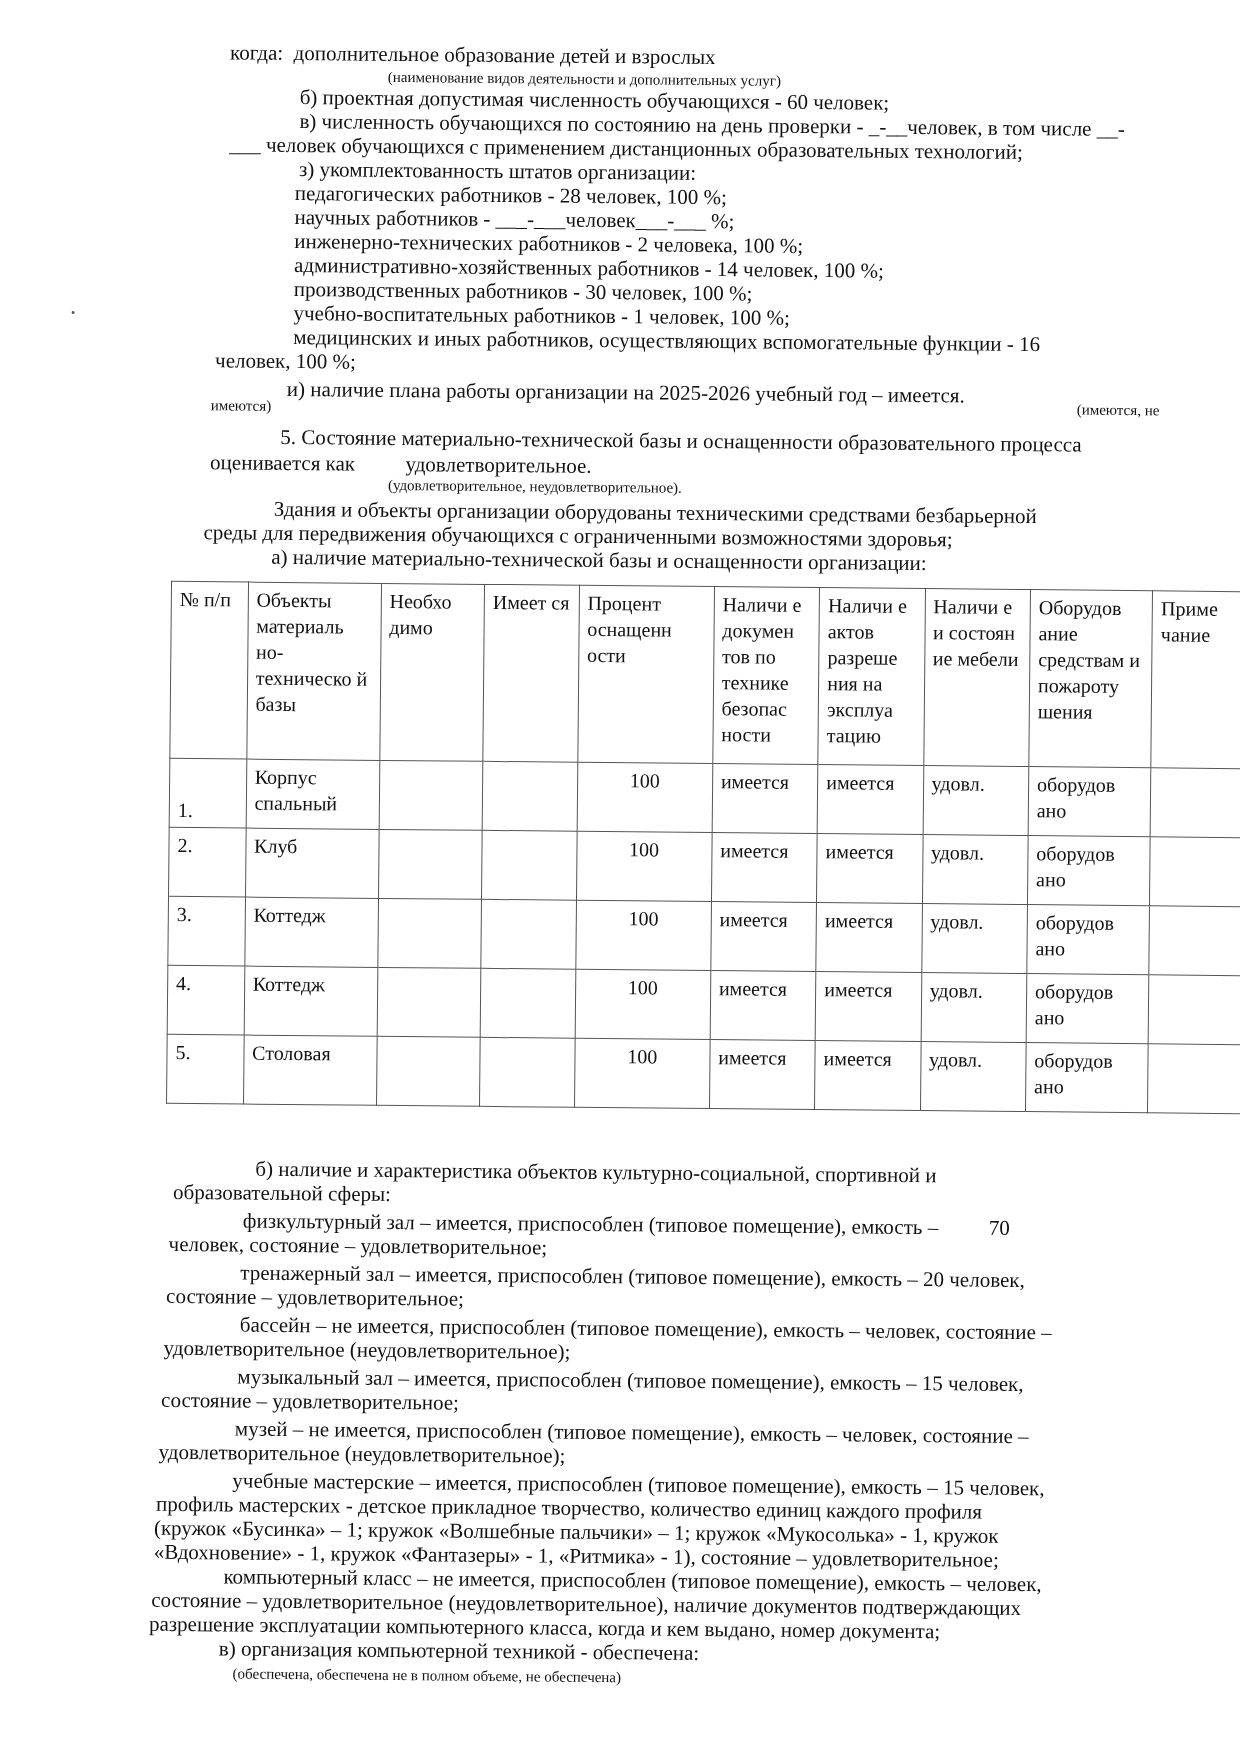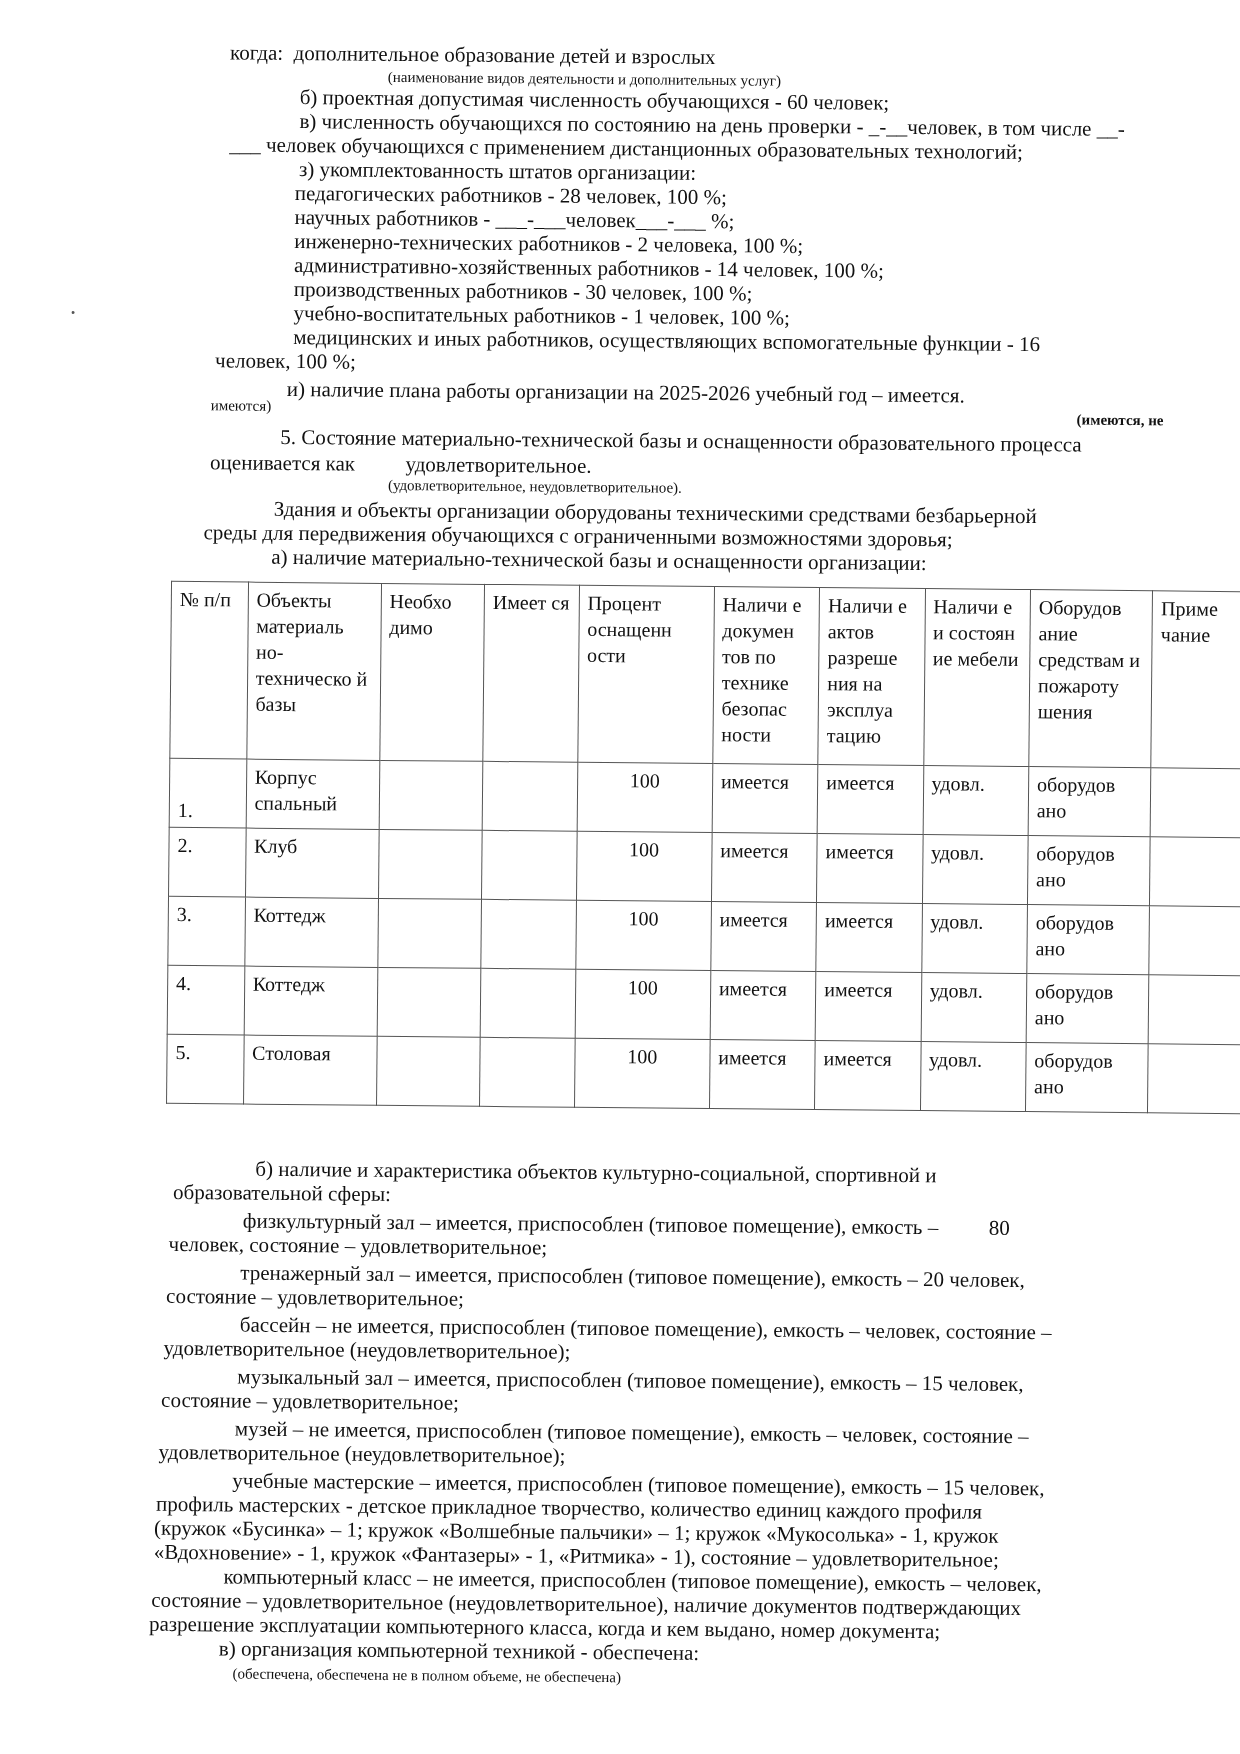--- a/index.html
+++ b/index.html
@@ -44,21 +44,21 @@
   <div class="ln" style="left:288px; top:184px;">педагогических работников -  28 человек, 100 %;</div>
   <div class="ln" style="left:288px; top:208px;">научных работников -    ___-___человек___-___ %;</div>
   <div class="ln" style="left:288px; top:232px;">инженерно-технических работников - 2 человека, 100 %;</div>
   <div class="ln" style="left:288px; top:256px;">административно-хозяйственных работников - 14 человек, 100 %;</div>
   <div class="ln" style="left:288px; top:280px;">производственных работников -  30 человек, 100 %;</div>
   <div class="ln" style="left:288px; top:304px;">учебно-воспитательных работников -  1 человек, 100 %;</div>
   <div class="ln" style="left:288px; top:328px;">медицинских  и  иных  работников,  осуществляющих  вспомогательные  функции  -  16</div>
   <div class="ln" style="left:210px; top:352px;">человек, 100 %;</div>
 
   <div class="ln" style="left:282px; top:380px;">и) наличие плана работы организации на 2025-2026 учебный год – имеется.</div>
-  <div class="small" style="left:1072px; top:406px;font-weight:bold;">(имеются, не</div>
+  <div class="small" style="left:1072px; top:396px;">(имеются, не</div>
   <div class="small" style="left:206px; top:400px;">имеются)</div>
 
   <div class="ln" style="left:276px; top:428px;">5. Состояние материально-технической базы и оснащенности образовательного процесса</div>
   <div class="ln" style="left:206px; top:454px;">
     <span>оценивается как</span>
     <span style="display:inline-block; width:40px;"></span>
     <span>удовлетворительное.</span>
   </div>
   <div class="small" style="left:384px; top:478px;">(удовлетворительное, неудовлетворительное).</div>
   <div class="ln" style="left:270px; top:500px;">Здания  и  объекты  организации  оборудованы   техническими  средствами  безбарьерной</div>
@@ -141,21 +141,21 @@
     </tr>
   </tbody>
     </table>
 
   <div class="ln" style="left:258px; top:1160px; width:890px;">б)     наличие     и     характеристика     объектов     культурно-социальной,     спортивной     и</div>
   <div class="ln" style="left:176px; top:1184px;">образовательной сферы:</div>
 
   <div class="ln" style="left:246px; top:1212px;">
     <span>физкультурный зал – имеется, приспособлен (типовое помещение), емкость –</span>
     <span style="display:inline-block; width:40px;"></span>
-    <span>80</span>
+    <span>70</span>
   </div>
   <div class="ln" style="left:172px; top:1236px;">человек, состояние – удовлетворительное;</div>
 
   <div class="ln" style="left:244px; top:1264px;">тренажерный  зал  –  имеется,  приспособлен  (типовое  помещение),  емкость  –  20  человек,</div>
   <div class="ln" style="left:170px; top:1288px;">состояние – удовлетворительное;</div>
 
   <div class="ln" style="left:244px; top:1316px;">бассейн –  не имеется, приспособлен (типовое помещение), емкость – человек, состояние –</div>
   <div class="ln" style="left:168px; top:1340px;">удовлетворительное (неудовлетворительное);</div>
 
   <div class="ln" style="left:242px; top:1368px;">музыкальный  зал  –  имеется,  приспособлен  (типовое  помещение),  емкость  –  15  человек,</div>

